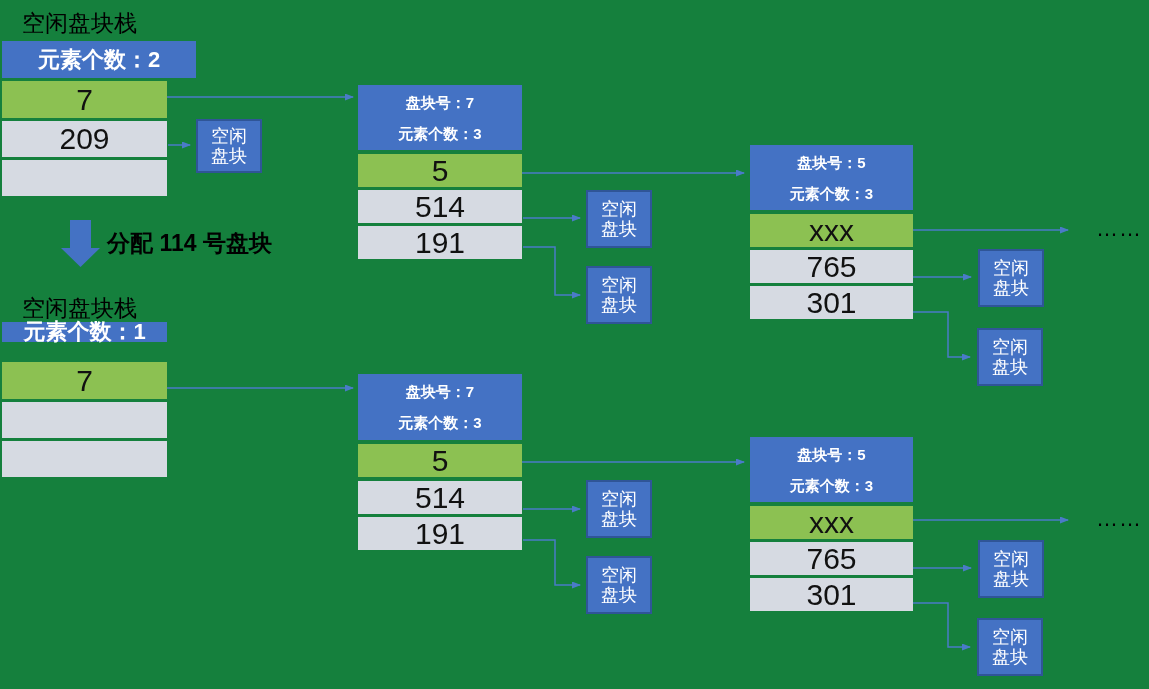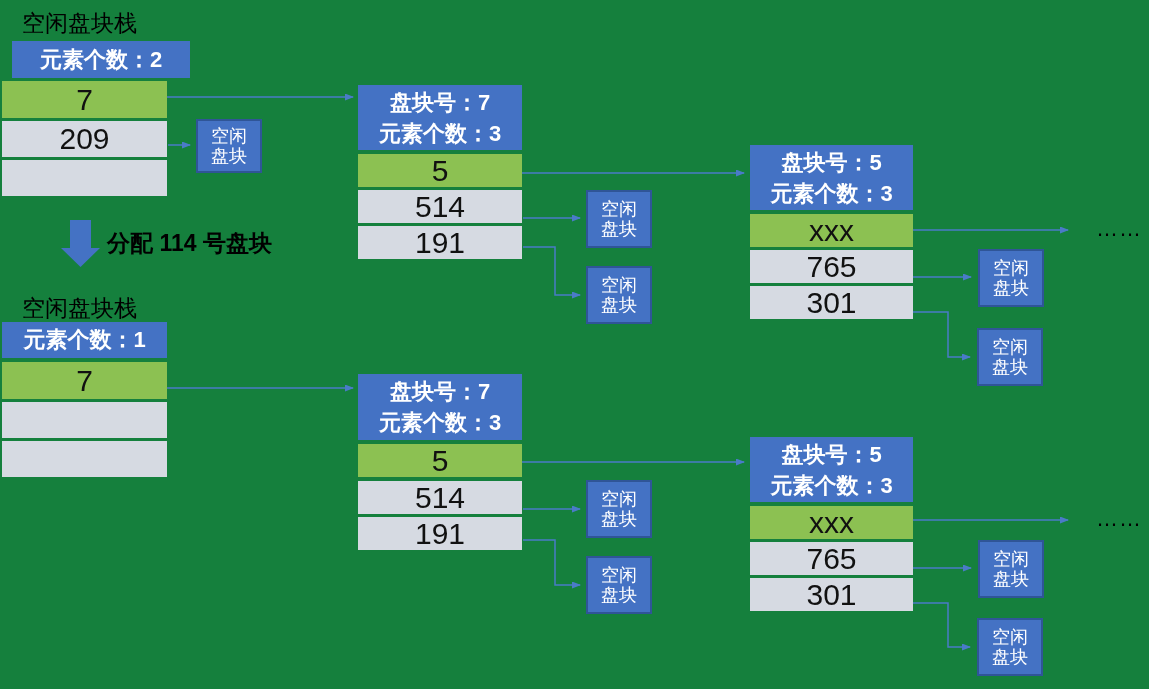--- a/index.html
+++ b/index.html
@@ -13,37 +13,37 @@
   html,body{margin:0;padding:0;background:#ffffff;}
   body{font-family:"Liberation Sans","DejaVu Sans",sans-serif;}
   .canvas{position:relative;width:1149px;height:689px;background:#15803d;overflow:hidden;}
   .abs{position:absolute;}
   .cell{display:flex;align-items:center;justify-content:center;box-sizing:border-box;}
   .title{font-size:23px;color:#000;white-space:nowrap;}
   .stack-hdr{background:var(--blue);color:#fff;font-weight:bold;font-size:22px;}
   .row-green{background:var(--green);}
   .row-gray{background:var(--gray);}
   .val{font-size:30px;color:var(--ink);}
-  .tbl-hdr{background:var(--blue);color:#fff;font-weight:bold;font-size:22px;line-height:31px;
+  .tbl-hdr{background:var(--blue);color:#fff;font-weight:bold;font-size:15px;line-height:31px;
            display:flex;flex-direction:column;align-items:center;justify-content:center;box-sizing:border-box;}
   .fbox{background:var(--blue);border:2px solid var(--blue-border);color:#fff;font-size:18px;
         line-height:20px;display:flex;align-items:center;justify-content:center;box-sizing:border-box;}
   .fbox span{display:block;width:40px;text-align:center;word-break:break-all;}
   .dots{font-size:22px;color:#000;letter-spacing:1px;white-space:nowrap;}
   .alloc-label{font-size:23px;color:#000;white-space:nowrap;}
   svg.overlay{position:absolute;left:0;top:0;pointer-events:none;}
 </style>
 </head>
 <body>
 
 <div class="canvas">
 
   <div class="abs title" style="left:22px;top:8px;">空闲盘块栈</div>
 
-  <div class="abs cell stack-hdr" style="left:12px;top:41px;width:178px;height:37px;">元素个数：2</div>
+  <div class="abs cell stack-hdr" style="left:2px;top:41px;width:194px;height:37px;">元素个数：2</div>
   <div class="abs cell row-green val" style="left:2px;top:81px;width:165px;height:37px;">7</div>
   <div class="abs cell row-gray val" style="left:2px;top:121px;width:165px;height:36px;">209</div>
   <div class="abs cell row-gray val" style="left:2px;top:160px;width:165px;height:36px;"></div>
 
   <div class="abs fbox" style="left:196px;top:119px;width:66px;height:54px;">
       <span>空闲盘块</span>
     </div>
 
   <div class="abs tbl-hdr" style="left:358px;top:85px;width:164px;height:65px;">
     <div>盘块号：7</div>
@@ -74,21 +74,21 @@
   <div class="abs fbox" style="left:977px;top:328px;width:66px;height:58px;">
       <span>空闲盘块</span>
     </div>
 
   <div class="abs dots" style="left:1096px;top:216px;">……</div>
 
   <div class="abs alloc-label" style="left:107px;top:228px;font-weight:bold;">分配 114 号盘块</div>
 
   <div class="abs title" style="left:22px;top:293px;">空闲盘块栈</div>
 
-  <div class="abs cell stack-hdr" style="left:2px;top:322px;width:165px;height:36px;">元素个数：1</div>
+  <div class="abs cell stack-hdr" style="left:2px;top:322px;width:165px;height:20px;">元素个数：1</div>
   <div class="abs cell row-green val" style="left:2px;top:362px;width:165px;height:37px;">7</div>
   <div class="abs cell row-gray val" style="left:2px;top:402px;width:165px;height:36px;"></div>
   <div class="abs cell row-gray val" style="left:2px;top:441px;width:165px;height:36px;"></div>
 
   <div class="abs tbl-hdr" style="left:358px;top:374px;width:164px;height:66px;">
     <div>盘块号：7</div>
     <div>元素个数：3</div>
   </div>
   <div class="abs cell row-green val" style="left:358px;top:444px;width:164px;height:33px;">5</div>
   <div class="abs cell row-gray val" style="left:358px;top:481px;width:164px;height:33px;">514</div>

